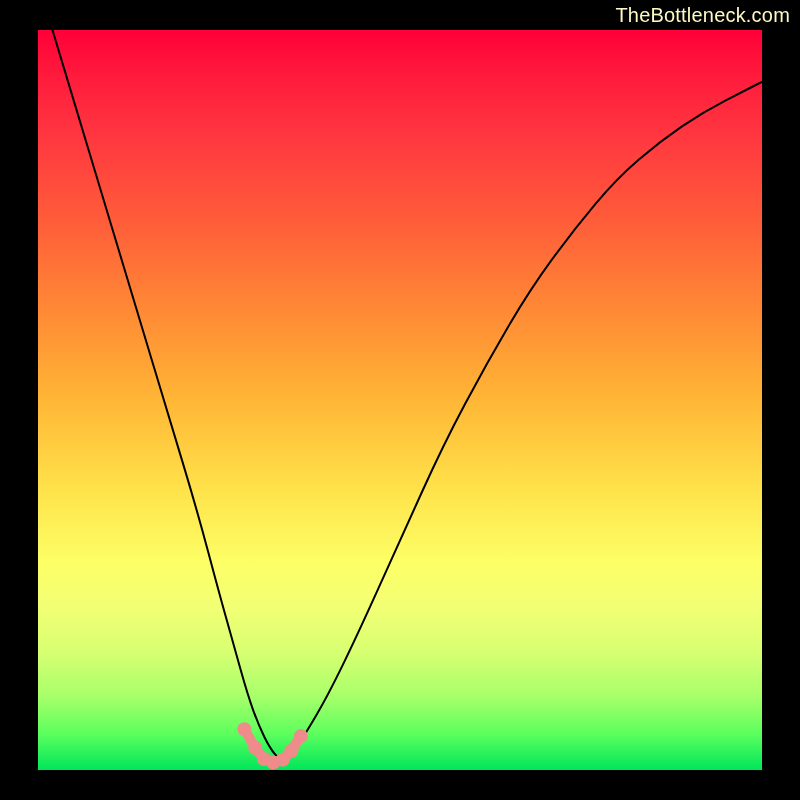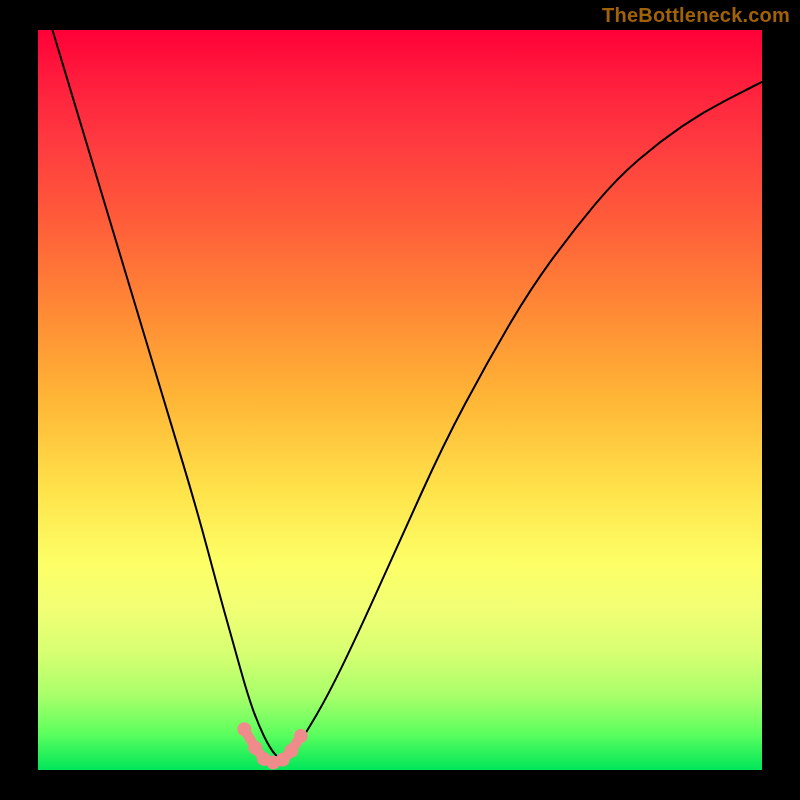--- a/index.html
+++ b/index.html
@@ -16,23 +16,23 @@
     left: 0;
     top: 0;
     width: 800px;
     height: 800px;
     background: #000;
   }
   .watermark {
     position: absolute;
     top: 4px;
     right: 10px;
-    color: #a16207;
+    color: #fef9c3;
     font-size: 20px;
-    font-weight: 700;
+    font-weight: 400;
     letter-spacing: 0.2px;
     z-index: 10;
   }
   .plot-area {
     position: absolute;
     left: 38px;
     top: 30px;
     width: 724px;
     height: 740px;
   }

